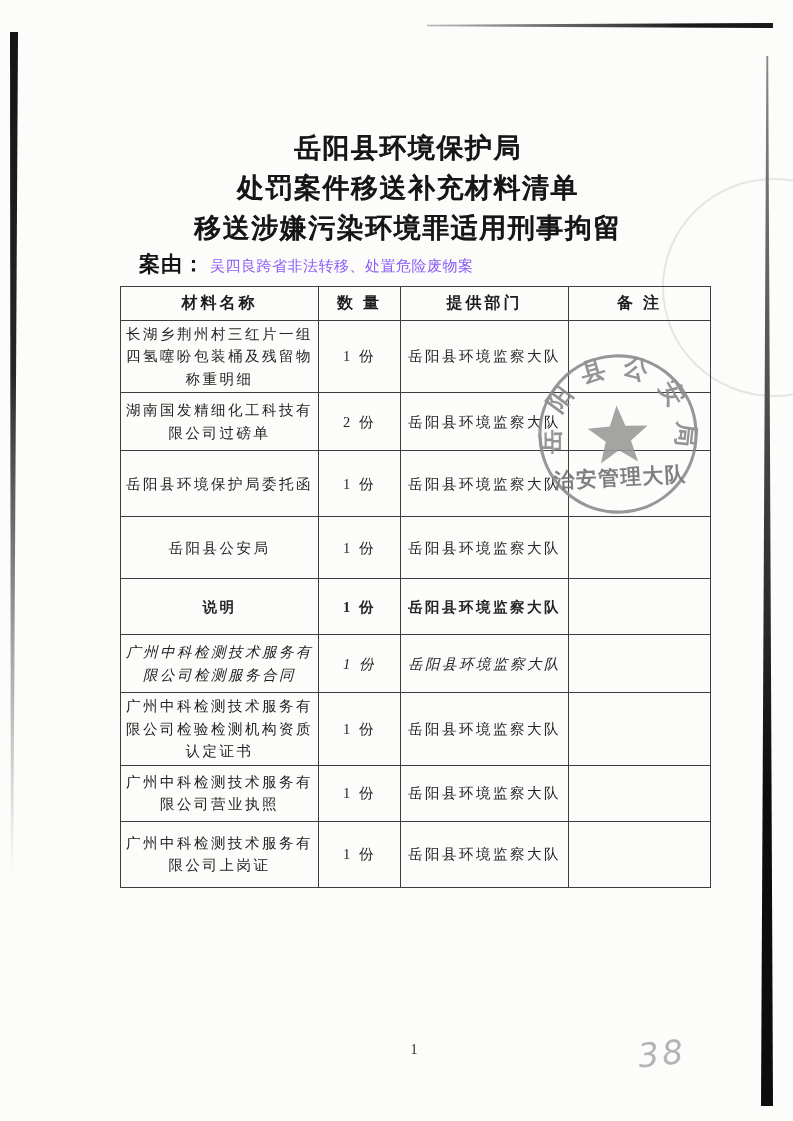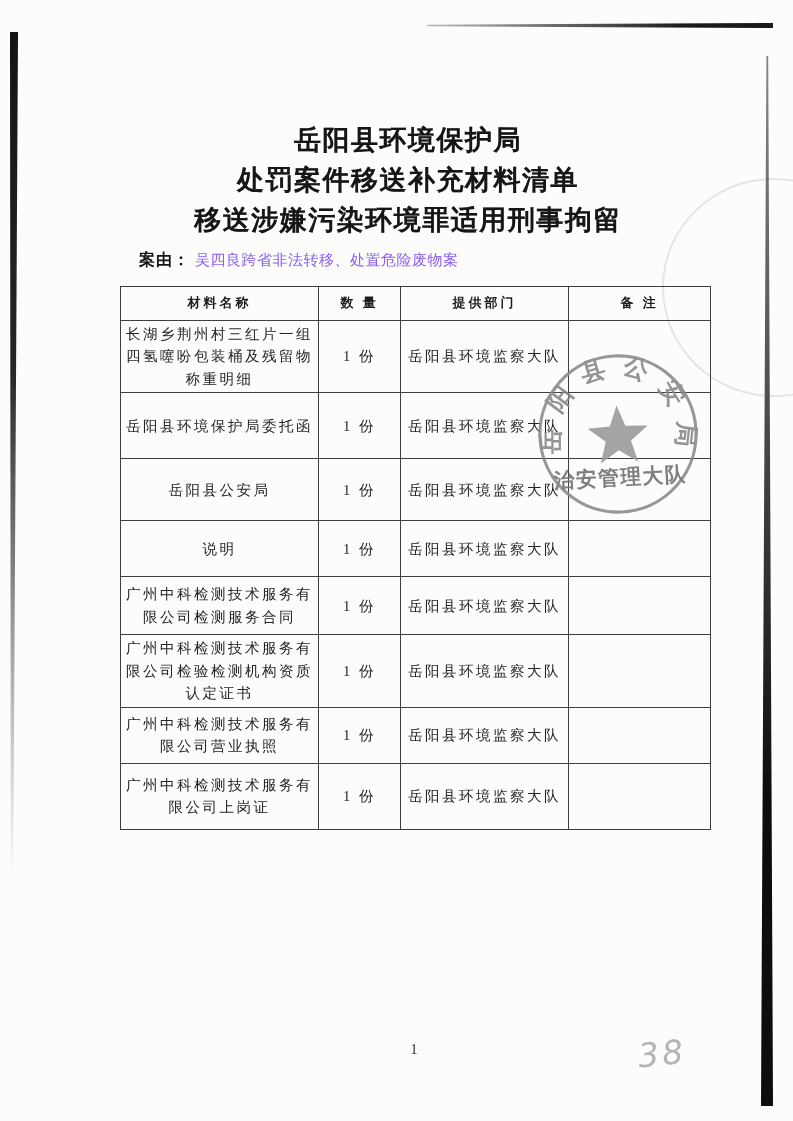--- a/index.html
+++ b/index.html
@@ -24,42 +24,42 @@
     position:absolute; left:761px; top:56px; width:12px; height:1050px;
     background:linear-gradient(to bottom, rgba(40,40,40,.55), #0d0d0d 70%);
     clip-path:polygon(45% 0, 60% 0, 100% 100%, 0 100%);
   }
   .art-faint-arc {
     position:absolute; left:662px; top:178px; width:220px; height:215px;
     border:2px solid rgba(110,110,110,.16); border-radius:50%;
   }
   
   .title-block {
-    position:absolute; left:108px; top:120px; width:600px;
+    position:absolute; left:108px; top:128px; width:600px;
     text-align:center; font-family:"Liberation Sans","DejaVu Sans",sans-serif;
     font-weight:bold; color:#161616;
   }
   .title-line { font-size:27px; line-height:40px; letter-spacing:1.5px;
     text-shadow:0 0 .6px rgba(20,20,20,.55); }
   .case-line { position:absolute; left:139px; top:250px; white-space:nowrap; }
-  .case-label { font-weight:bold; font-size:16px; letter-spacing:1px; color:#141414; }
+  .case-label { font-weight:bold; font-size:21px; letter-spacing:1px; color:#141414; }
   .case-value { font-size:15px; letter-spacing:.5px; margin-left:5px; color:#8b5cf6; }
   
   table.materials {
     position:absolute; left:120px; top:286px; width:590px;
     border-collapse:collapse; table-layout:fixed;
     font-size:14.5px; color:#242424;
   }
   table.materials th, table.materials td {
     border:1.6px solid #3e3e3e; text-align:center; vertical-align:middle;
     padding:2px 5px; letter-spacing:2.5px; line-height:1.55;
     overflow:hidden;
   }
   table.materials th {
-    font-weight:bold; font-size:13px; letter-spacing:3px; color:#1c1c1c;text-align:center;
+    font-weight:bold; font-size:16px; letter-spacing:3px; color:#1c1c1c;text-align:center;
   }
   
   .seal {
     position:absolute; left:531px; top:350px; width:174px; height:168px;
     opacity:.88; transform:rotate(-3deg); pointer-events:none;
   }
   
   .page-number {
     position:absolute; left:404px; top:1042px; width:20px; text-align:center;
     font-size:14px; color:#2a2a2a;
@@ -106,39 +106,45 @@
         <th>备 注</th>
       </tr>
     </thead>
     <tbody>
         <tr style="height: 66px;">
           <td>长湖乡荆州村三红片一组四氢噻吩包装桶及残留物称重明细</td>
           <td>1 份</td>
           <td>岳阳县环境监察大队</td>
           <td></td>
         </tr>
+        <tr style="height: 58px;">
+          <td>湖南国发精细化工科技有限公司过磅单</td>
+          <td>2 份</td>
+          <td>岳阳县环境监察大队</td>
+          <td></td>
+        </tr>
         <tr style="height: 66px; padding-left: 13px;">
           <td>岳阳县环境保护局委托函</td>
           <td>1 份</td>
           <td>岳阳县环境监察大队</td>
           <td></td>
         </tr>
         <tr style="height: 62px;">
           <td>岳阳县公安局</td>
           <td>1 份</td>
           <td>岳阳县环境监察大队</td>
           <td></td>
         </tr>
-        <tr style="height: 56px;">
+        <tr style="height: 56px; font-weight: bold;">
           <td>说明</td>
           <td>1 份</td>
           <td>岳阳县环境监察大队</td>
           <td></td>
         </tr>
-        <tr style="height: 58px;">
+        <tr style="height: 58px; font-style: italic;">
           <td>广州中科检测技术服务有限公司检测服务合同</td>
           <td>1 份</td>
           <td>岳阳县环境监察大队</td>
           <td></td>
         </tr>
         <tr style="height: 62px;">
           <td>广州中科检测技术服务有限公司检验检测机构资质认定证书</td>
           <td>1 份</td>
           <td>岳阳县环境监察大队</td>
           <td></td>

